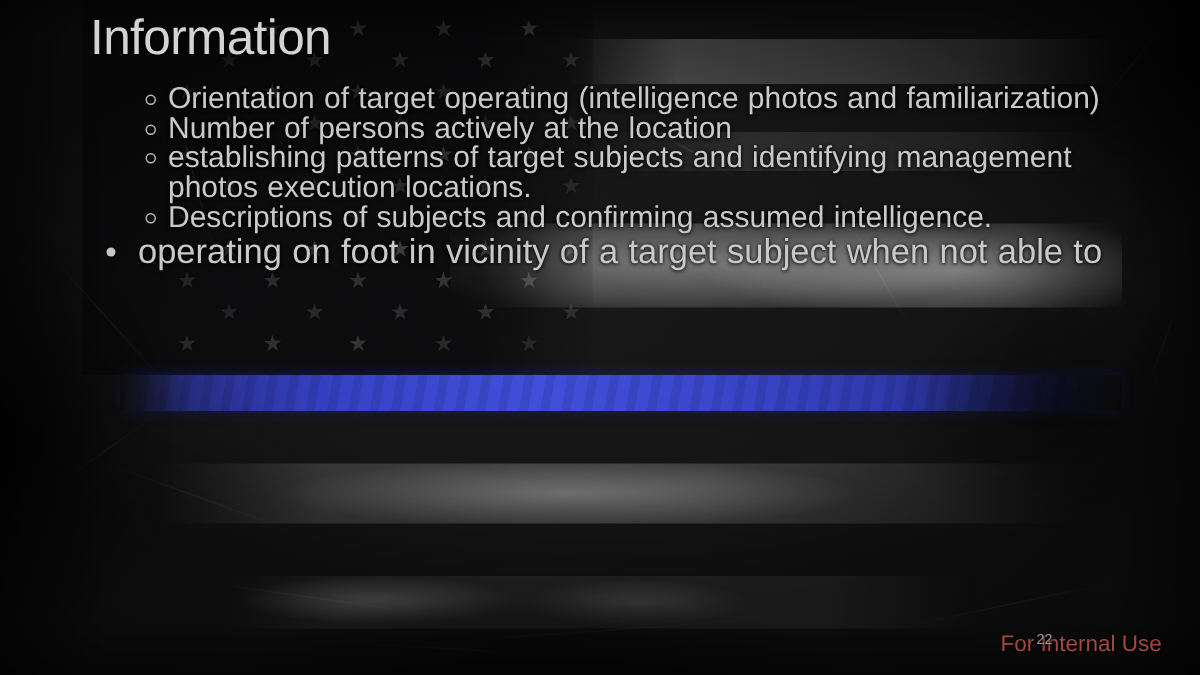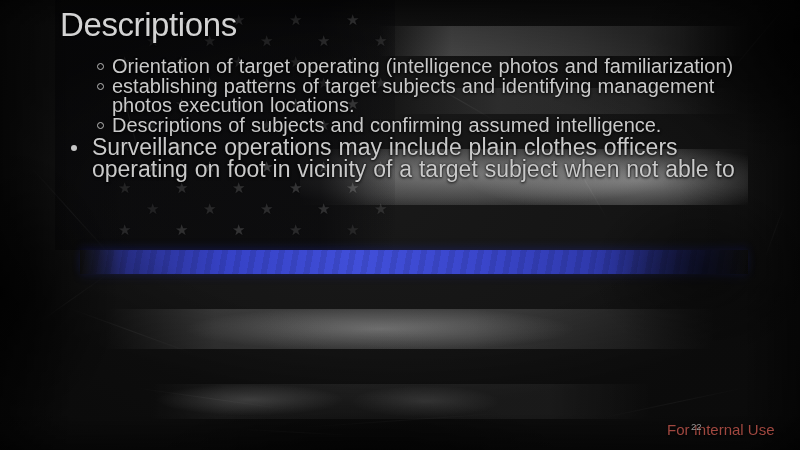--- a/index.html
+++ b/index.html
@@ -154,47 +154,50 @@
       <div class="scratch" style="left: 540px; top: 180px; width: 90px; transform: rotate(60deg);"></div>
       <div class="scratch" style="left: 700px; top: 42px; width: 110px; transform: rotate(-50deg);"></div>
       <div class="scratch" style="left: 420px; top: 100px; width: 80px; transform: rotate(30deg);"></div>
       <div class="scratch" style="left: 600px; top: 402px; width: 150px; transform: rotate(-12deg);"></div>
       <div class="scratch" style="left: 80px; top: 120px; width: 100px; transform: rotate(75deg);"></div>
       <div class="scratch" style="left: 240px; top: 432px; width: 120px; transform: rotate(3deg);"></div>
       <div class="scratch" style="left: 745px; top: 230px; width: 60px; transform: rotate(-70deg);"></div>
     </div>
   <div class="grunge"></div>
 
-  <div class="title">Descriptions</div>
+  <div class="title">Information</div>
 
   <div class="content">
 
 
     <div class="para l2">
       <span class="ring"></span>
       <div class="ln">Orientation of target operating (intelligence photos and familiarization)</div>
     </div>
 
+    <div class="para l2">
+      <span class="ring"></span>
+      <div class="ln">Number of persons actively at the location</div>
+    </div>
 
     <div class="para l2">
       <span class="ring"></span>
       <div class="ln">establishing patterns of target subjects and identifying management</div>
       <div class="ln">photos execution locations.</div>
     </div>
 
     <div class="para l2">
       <span class="ring"></span>
       <div class="ln">Descriptions of subjects and confirming assumed intelligence.</div>
     </div>
 
 
 
     <div class="para l1">
       <span class="dot"></span>
-      <div class="ln">Surveillance operations may include plain clothes officers</div>
       <div class="ln">operating on foot in vicinity of a target subject when not able to</div>
     </div>
 
   </div>
 
   <div class="footer-label">For Internal Use</div>
   <div class="page-number">22</div>
 
 </div>
 

